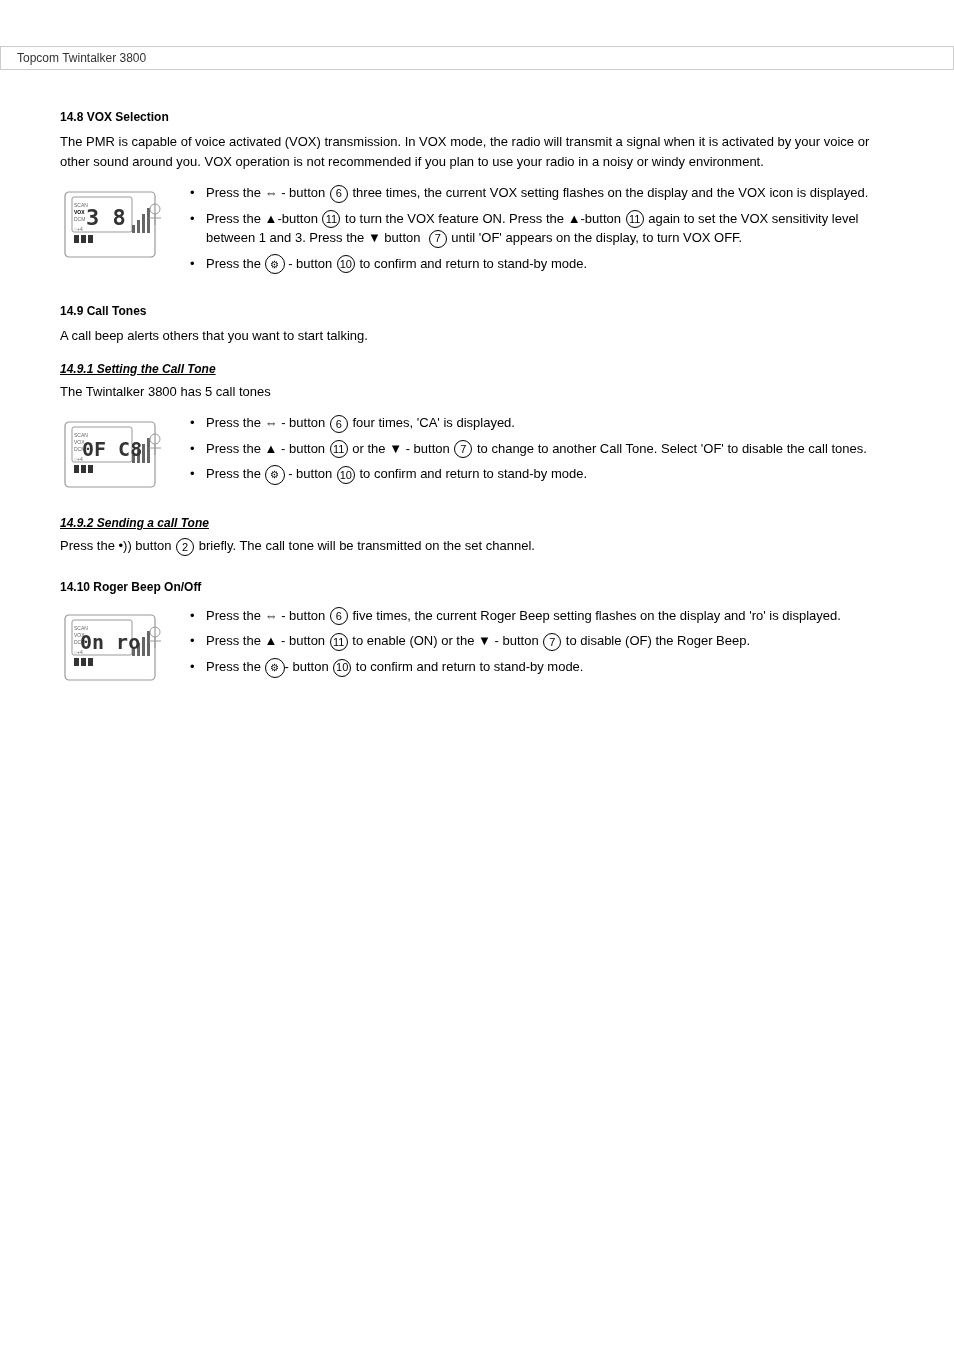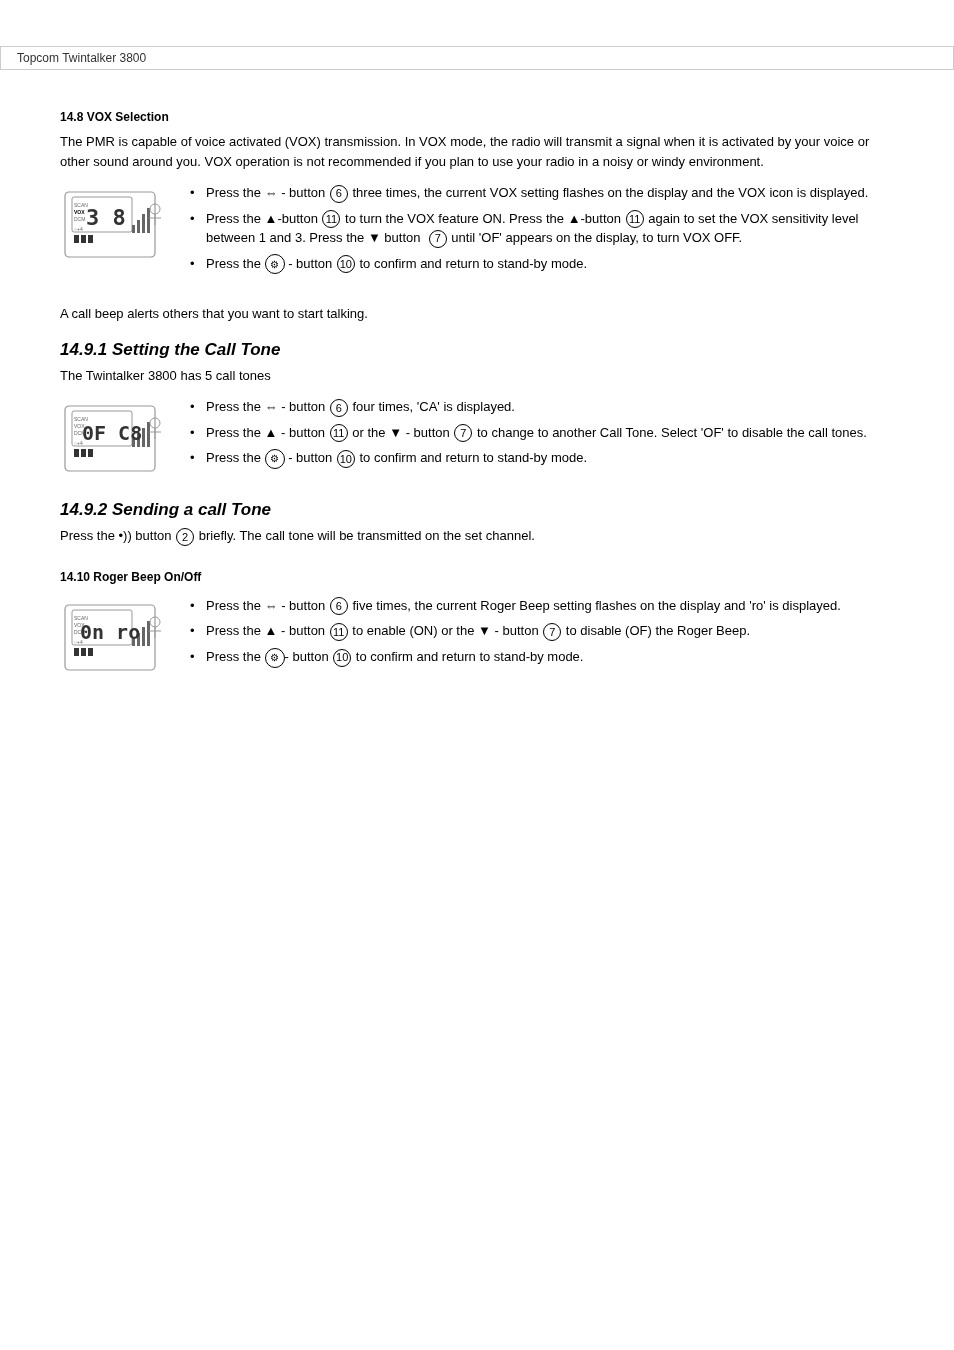--- a/index.html
+++ b/index.html
@@ -33,23 +33,24 @@
       font-weight: bold;
       margin-bottom: 8px;
       margin-top: 20px;
     }
     .section-body {
       font-size: 13px;
       line-height: 1.5;
       margin-bottom: 12px;
     }
     .subsection-title {
-      font-size: 17px;
+      font-size: 12px;
       font-weight: bold;
       font-style: italic;
+      text-decoration: underline;
       margin-bottom: 6px;
       margin-top: 16px;
     }
     .subsection-body {
       font-size: 13px;
       line-height: 1.5;
       margin-bottom: 8px;
     }
     .instruction-block {
       display: flex;
@@ -162,20 +163,21 @@
             Press the ▲-button <span class="circled">11</span> to turn the VOX feature ON. Press the ▲-button <span class="circled">11</span> again to set the VOX sensitivity level between 1 and 3. Press the ▼ button &nbsp;<span class="circled">7</span> until <span class="bold">'OF'</span> appears on the display, to turn VOX OFF.
           </li>
           <li>
             Press the <span style="display:inline-flex;align-items:center;justify-content:center;width:20px;height:20px;border:1.5px solid #000;border-radius:50%;font-size:10px;vertical-align:middle;">⚙</span> - button <span class="circled">10</span> to confirm and return to stand-by mode.
           </li>
         </ul>
       </div>
     </div>
 
     <div style="margin-top:24px;">
+      <div class="section-title">14.9  Call Tones</div>
       <div class="section-body">A call beep alerts others that you want to start talking.</div>
 
       <div>
         <div class="subsection-title">14.9.1 Setting the Call Tone</div>
         <div class="subsection-body">The Twintalker 3800 has 5 call tones</div>
 
         <div class="instruction-block">
           <div class="device-img">
             <svg width="110" height="80" viewBox="0 0 110 80">
               <rect x="5" y="5" width="90" height="65" rx="4" ry="4" fill="none" stroke="#999" stroke-width="1.2"></rect>

